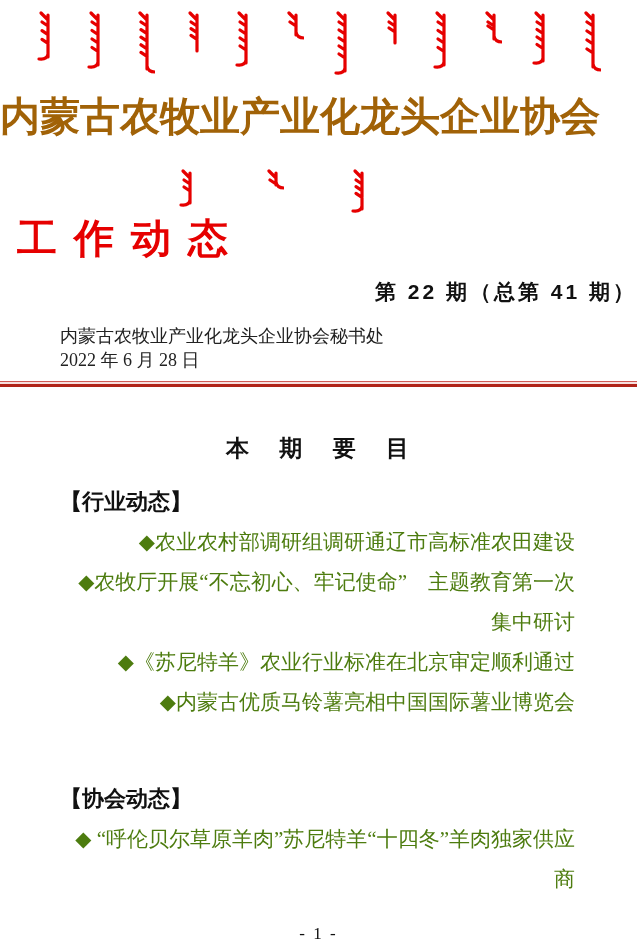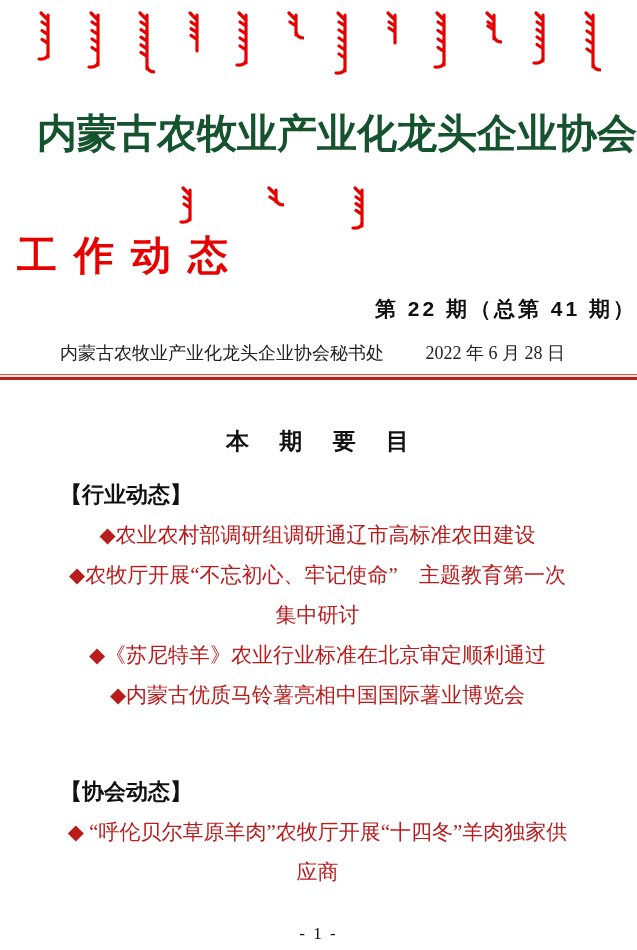--- a/index.html
+++ b/index.html
@@ -18,43 +18,43 @@
     display:flex;justify-content:space-between;align-items:flex-start;
     padding:10px 36px 0 36px;height:70px;
   }
   .mgl-sub{
     display:flex;justify-content:center;align-items:flex-start;
     gap:66px;margin-top:22px;height:50px;
     transform:translateX(-45px);
   }
   .mgl-glyph{display:block;}
   .org-title{
-    margin-top:25px;
-    text-align:right;
+    margin-top:8px;
+    text-align:left;
     font-size:40px;font-weight:bold;line-height:1.45;
-    color:#14532d;letter-spacing:0px;white-space:nowrap;
+    color:#a16207;letter-spacing:0px;white-space:nowrap;
   }
   .bulletin-title{
     margin-top:0;
     text-align:left;
     font-size:40px;font-weight:bold;line-height:1.05;
     color:#e60000;letter-spacing:17px;text-indent:17px;
   }
   .issue-line{
     margin-top:18px;
     text-align:right;
     font-family:"Liberation Sans","DejaVu Sans",sans-serif;
     font-size:21px;font-weight:bold;letter-spacing:3px;
     color:#111111;
   }
   
   .meta-row{
     display:flex;justify-content:space-between;align-items:baseline;
     margin-top:18px;padding:0 72px 0 60px;
-    font-size:18px;color:#222222;
+    font-size:18px;color:#222222;flex-direction:column;
   }
   .red-rule{
     margin-top:9px;
     height:2px;
     border-top:1px solid #cf5a55;
     border-bottom:3px solid #b02318;
     background:#f6dedd;
   }
   
   .toc{padding:0 62px 0 60px;}
@@ -67,22 +67,22 @@
   }
   .section-heading{
     margin-top:18px;
     font-family:"Liberation Sans","DejaVu Sans",sans-serif;
     font-size:22px;font-weight:bold;line-height:40px;
     color:#111111;
   }
   .toc-item{
     margin:0;
     font-size:21px;line-height:40px;
-    color:#b91c1c;
-    text-align:center;
+    color:#4d7c0f;
+    text-align:right;
   }
   .section{margin:0;}
   .section + .section{margin-top:57px;}
   
   .page-number{
     position:absolute;left:0;right:0;bottom:6px;
     text-align:center;
     font-size:17px;color:#111111;letter-spacing:2px;
   }
 </style>
@@ -161,19 +161,19 @@
     <div class="section">
       <div class="section-heading">【行业动态】</div>
       <p class="toc-item">◆农业农村部调研组调研通辽市高标准农田建设</p>
       <p class="toc-item">◆农牧厅开展“不忘初心、牢记使命”　主题教育第一次集中研讨</p>
       <p class="toc-item">◆《苏尼特羊》农业行业标准在北京审定顺利通过</p>
       <p class="toc-item">◆内蒙古优质马铃薯亮相中国国际薯业博览会</p>
     </div>
 
     <div class="section">
       <div class="section-heading">【协会动态】</div>
-      <p class="toc-item">◆ “呼伦贝尔草原羊肉”农牧厅开展“十四冬”羊肉独家供应商</p>
+      <p class="toc-item">◆ “呼伦贝尔草原羊肉”苏尼特羊“十四冬”羊肉独家供应商</p>
     </div>
   </div>
 
   <div class="page-number">- 1 -</div>
 
 </div>
 
 </body></html>

